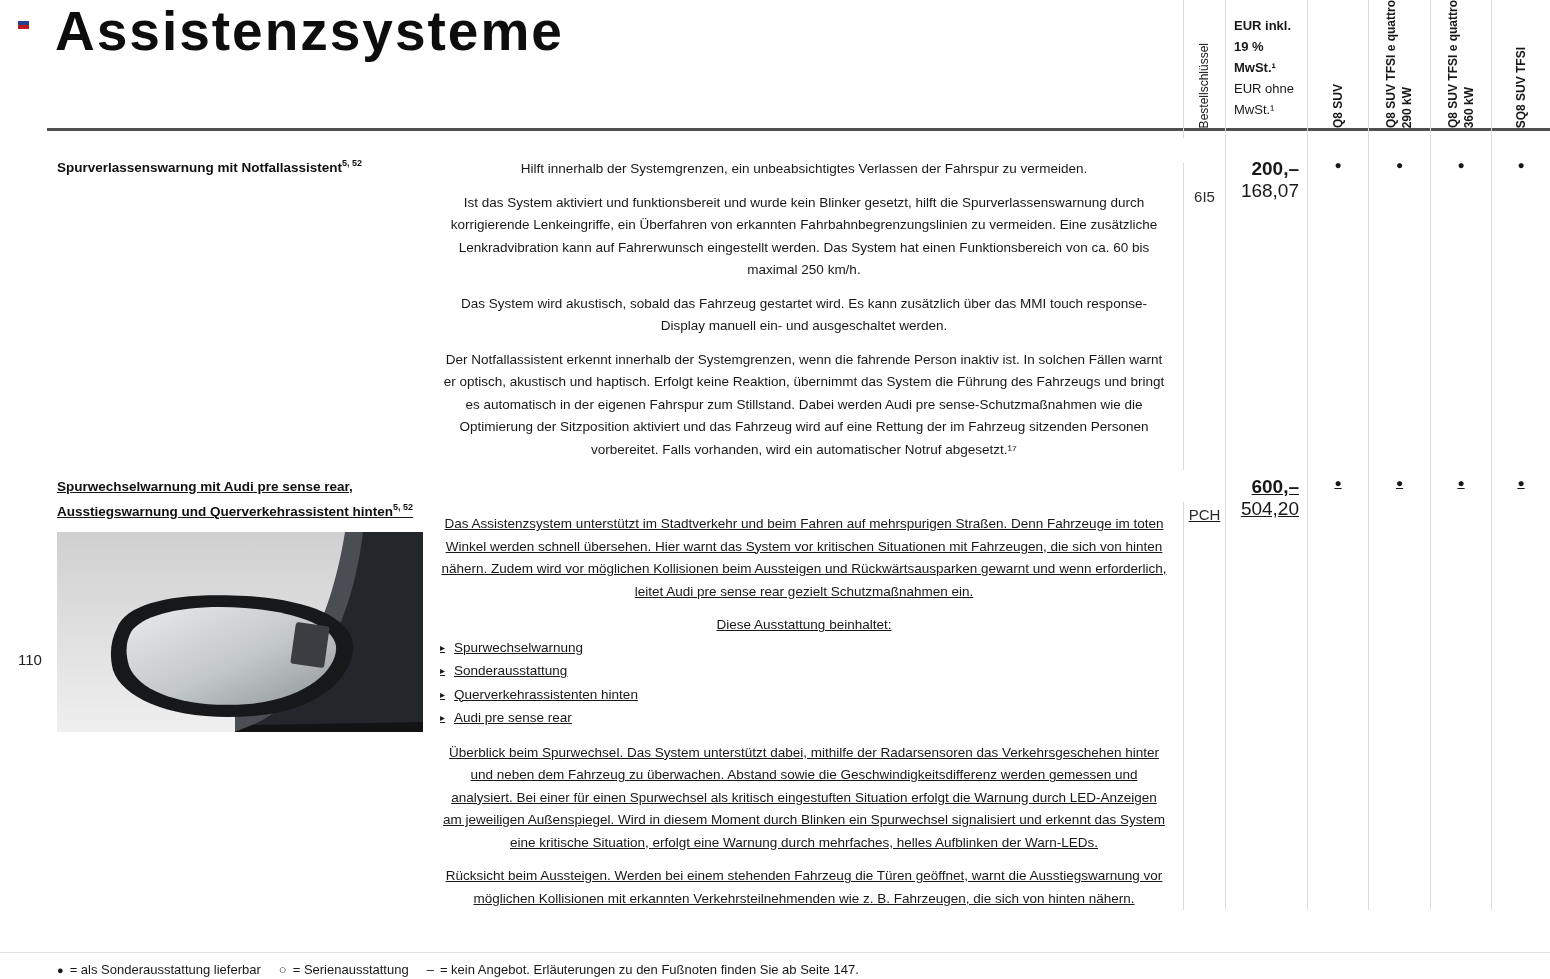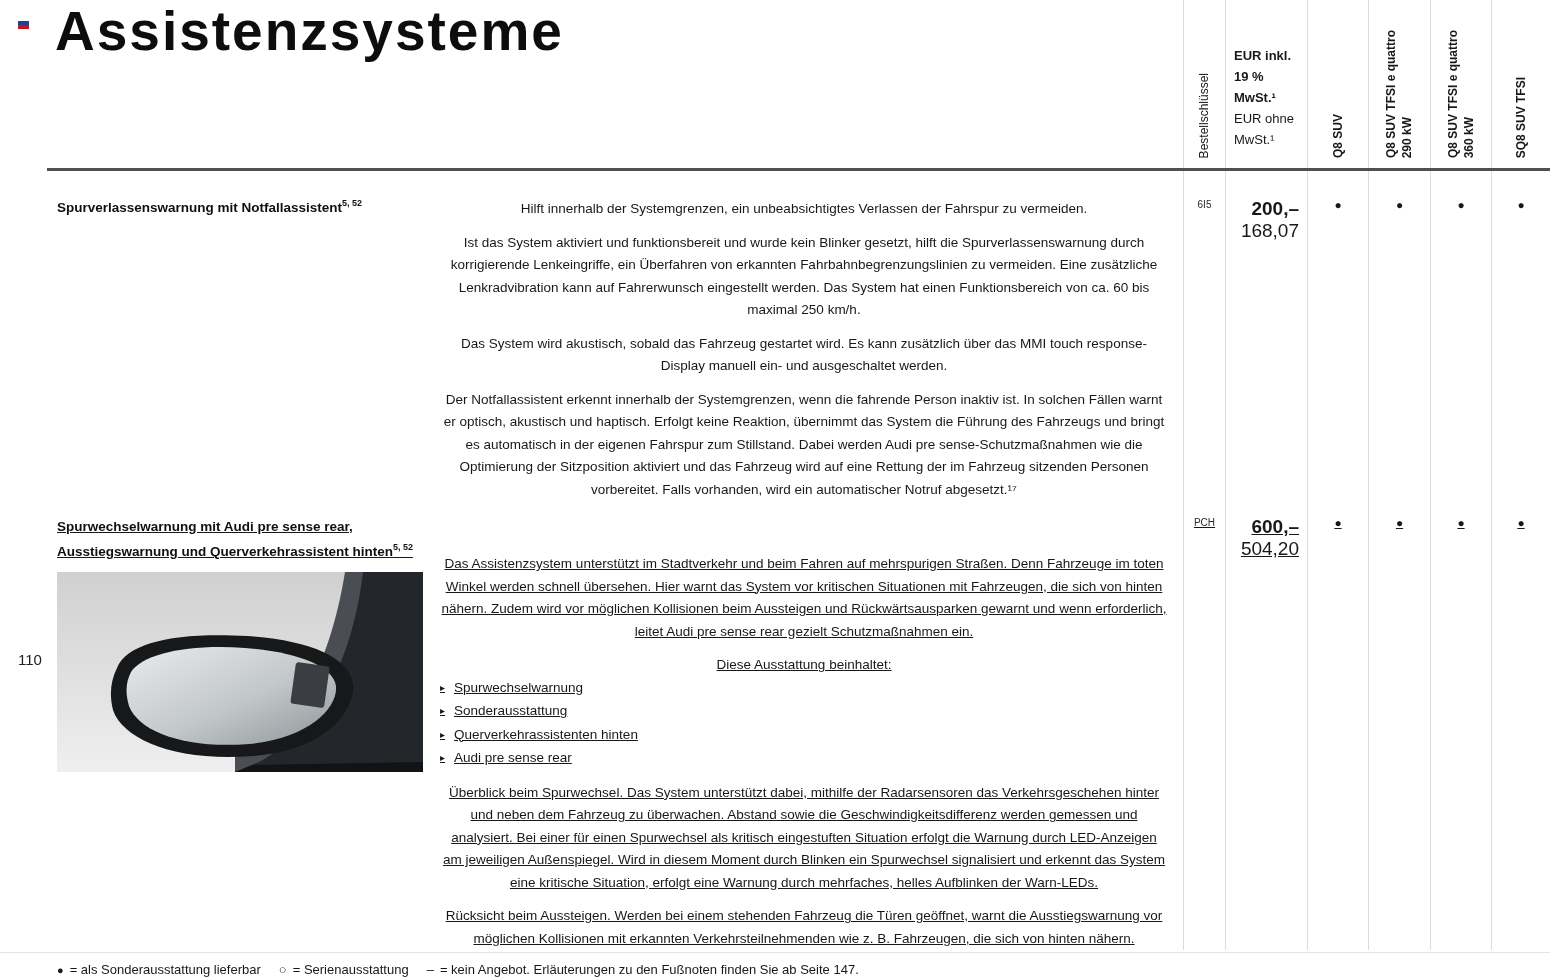--- a/index.html
+++ b/index.html
@@ -14,21 +14,21 @@
   .grid {
     margin-left:47px; width:1503px;
     display:grid;
     grid-template-columns:1136px 42px 82px 61px 62px 61px 59px;
   }
   .cell { border-left:1px solid #dcdcdc; }
   .cell.first { border-left:none; }
   .hline { margin-left:47px; width:1503px; height:3px; background:#4f4f4f; }
 
   
-  .header-row { height:168px; }
+  .header-row { height:128px; }
   .head-c1 { padding:0 0 0 8px; }
   h1.page-title {
     margin:0; font-size:55px; line-height:62px; font-weight:800;
     letter-spacing:2px; color:#0d0d0d;
   }
   .vert-cell {
     display:flex; align-items:flex-end; justify-content:center;
     padding-bottom:10px; gap:3px;
   }
   .vert {
@@ -57,21 +57,21 @@
 
   .feature-title { margin:0; font-size:13.5px; line-height:21px; font-weight:700; color:#101010; }
   .feature-title sup { font-size:9px; font-weight:700; }
   p.para { margin:0 0 11px 0; font-size:13.5px; line-height:22.5px;text-align:center; }
   p.para:last-child { margin-bottom:0; }
 
   ul.bullets { margin:0 0 11px 0; padding:0; list-style:none; }
   ul.bullets li { display:flex; align-items:baseline; font-size:13.5px; line-height:22.5px; }
   .tri { font-size:10px; margin-right:9px; position:relative; top:-1px; }
 
-  .code-cell { text-align:center; font-size:10px; line-height:14px; color:#2a2a2a; }
+  .code-cell { text-align:center; font-size:15px; line-height:14px; color:#2a2a2a;margin-top:32px; }
   .price-cell { text-align:right; padding-right:8px; font-size:19px; line-height:22px; }
   .price-gross { font-weight:700; }
   .dot-cell { text-align:center; font-size:12px; line-height:14px; }
 
   figure.mirror-photo { margin:10px 0 0 0; width:366px; height:200px; }
   figure.mirror-photo svg { display:block; }
 
   
   .flag {
     position:absolute; left:18px; top:21px; width:11px; height:8px;

